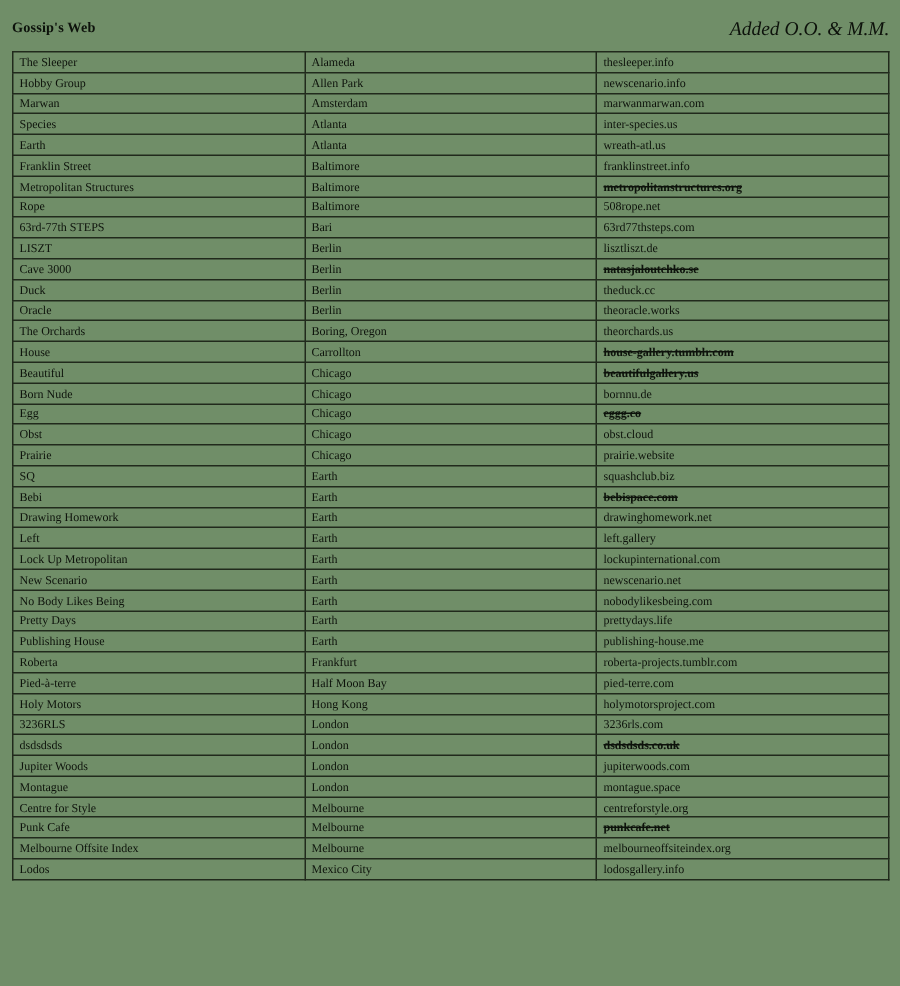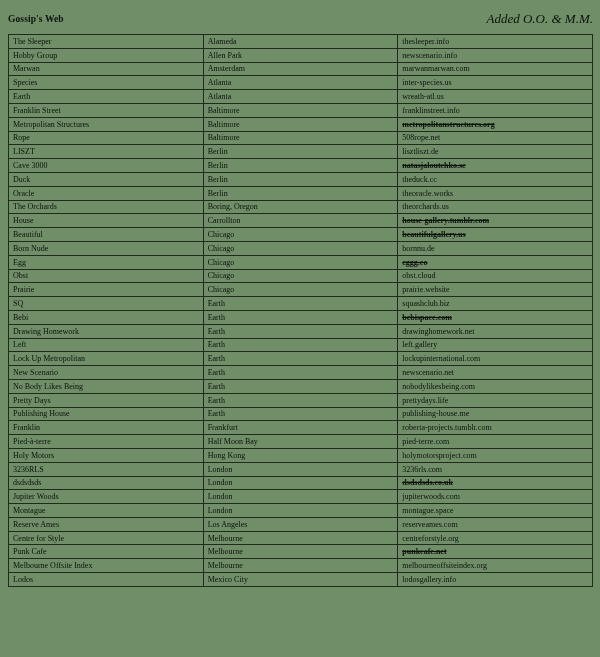--- a/index.html
+++ b/index.html
@@ -107,20 +107,25 @@
           <td>Metropolitan Structures</td>
           <td>Baltimore</td>
           <td class="url-cell defunct">metropolitanstructures.org</td>
         </tr>
         <tr>
           <td>Rope</td>
           <td>Baltimore</td>
           <td class="url-cell">508rope.net</td>
         </tr>
         <tr>
+          <td>63rd-77th STEPS</td>
+          <td>Bari</td>
+          <td class="url-cell">63rd77thsteps.com</td>
+        </tr>
+        <tr>
           <td>LISZT</td>
           <td>Berlin</td>
           <td class="url-cell">lisztliszt.de</td>
         </tr>
         <tr>
           <td>Cave 3000</td>
           <td>Berlin</td>
           <td class="url-cell defunct">natasjaloutchko.se</td>
         </tr>
         <tr>
@@ -207,21 +212,21 @@
           <td>Pretty Days</td>
           <td>Earth</td>
           <td class="url-cell">prettydays.life</td>
         </tr>
         <tr>
           <td>Publishing House</td>
           <td>Earth</td>
           <td class="url-cell">publishing-house.me</td>
         </tr>
         <tr>
-          <td>Franklin</td>
+          <td>Roberta</td>
           <td>Frankfurt</td>
           <td class="url-cell">roberta-projects.tumblr.com</td>
         </tr>
         <tr>
           <td>Pied-à-terre</td>
           <td>Half Moon Bay</td>
           <td class="url-cell">pied-terre.com</td>
         </tr>
         <tr>
           <td>Holy Motors</td>
@@ -240,25 +245,20 @@
         </tr>
         <tr>
           <td>Jupiter Woods</td>
           <td>London</td>
           <td class="url-cell">jupiterwoods.com</td>
         </tr>
         <tr>
           <td>Montague</td>
           <td>London</td>
           <td class="url-cell">montague.space</td>
-        </tr>
-        <tr>
-          <td>Reserve Ames</td>
-          <td>Los Angeles</td>
-          <td class="url-cell">reserveames.com</td>
         </tr>
         <tr>
           <td>Centre for Style</td>
           <td>Melbourne</td>
           <td class="url-cell">centreforstyle.org</td>
         </tr>
         <tr>
           <td>Punk Cafe</td>
           <td>Melbourne</td>
           <td class="url-cell defunct">punkcafe.net</td>

